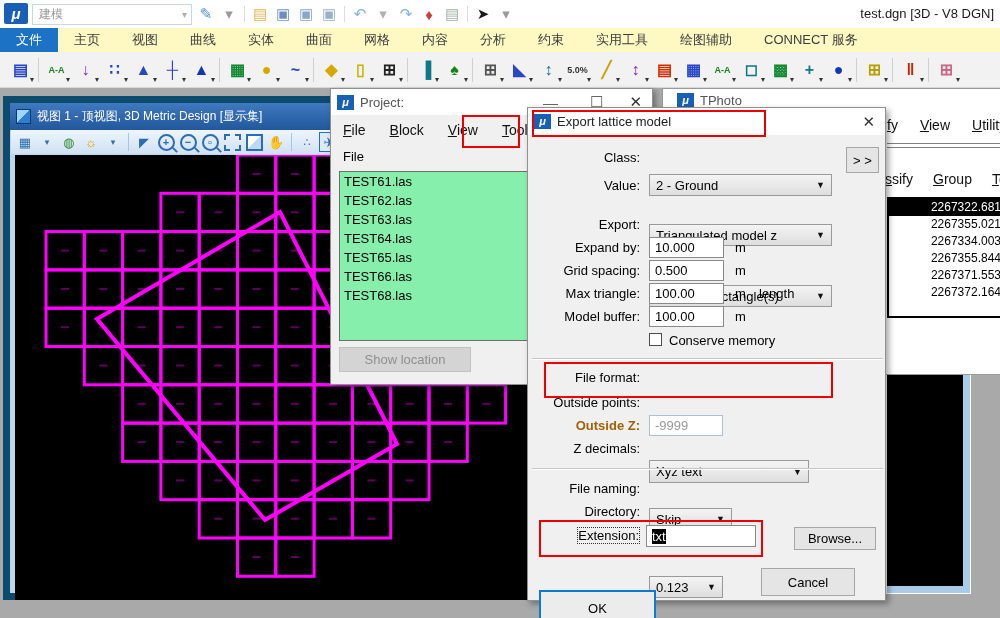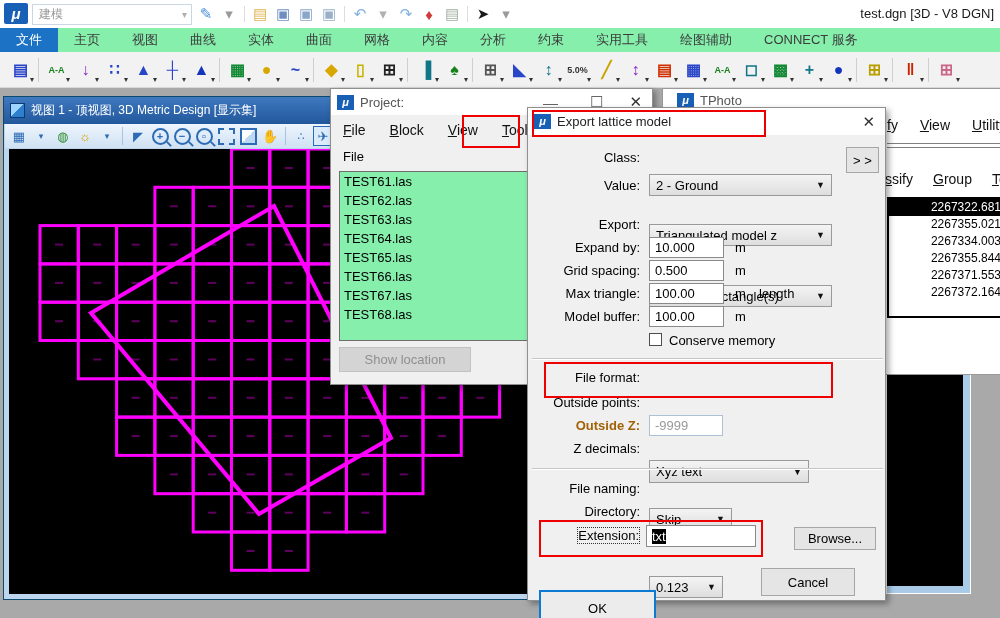--- a/index.html
+++ b/index.html
@@ -10,32 +10,32 @@
   .titlebar{left:0;top:0;width:1000px;height:28px;background:#fff;}
   .applogo{left:4px;top:3px;width:24px;height:21px;background:#1760b6;color:#fff;
            font-style:italic;font-weight:bold;font-size:15px;text-align:center;line-height:21px;border-radius:2px;}
   .wscombo{left:32px;top:4px;width:152px;height:19px;border:1px solid #c9d6e4;background:#fff;
            color:#9a9a9a;font-size:12px;line-height:19px;padding-left:6px;}
   .wscombo .car{position:absolute;right:4px;top:0;color:#b0b0b0;font-size:10px;}
   .quickbar{left:196px;top:2px;height:24px;display:flex;align-items:center;gap:3px;}
   .qicon{width:20px;height:20px;display:inline-flex;align-items:center;justify-content:center;font-size:15px;}
   .qsep{width:1px;height:16px;background:#ddd;margin:0 2px;}
   .doctitle{right:6px;top:6px;font-size:13px;color:#1a1a1a;}
-  .tabsrow{left:0;top:28px;width:1000px;height:24px;background:#86efac;display:flex;align-items:stretch;}
+  .tabsrow{left:0;top:28px;width:1000px;height:24px;background:#fef9c3;display:flex;align-items:stretch;}
   .rtab{padding:0 16px;font-size:13px;color:#3c3c3c;display:flex;align-items:center;}
   .rtab.active{background:#1c72c4;color:#fff;}
   .toolbar2{left:0;top:52px;width:1000px;height:36px;background:#f2f2f2;border-bottom:1px solid #d8d8d8;
             display:flex;align-items:center;padding-left:6px;box-sizing:border-box;}
   .t2i{width:29px;height:28px;display:inline-flex;align-items:center;justify-content:center;
        font-size:16px;font-weight:bold;position:relative;}
   .t2i .dd{position:absolute;right:1px;bottom:0;font-size:8px;color:#333;font-weight:normal;}
   .t2i.txt{font-size:9px;letter-spacing:0;}
   .t2sep{width:1px;height:24px;background:#cfcfcf;margin:0 3px;}
   
-  .view1{left:3px;top:96px;width:527px;height:504px;background:#bdd6ee;border:1px solid #0c4a6e;box-sizing:border-box;}
+  .view1{left:3px;top:96px;width:527px;height:504px;background:#bdd6ee;border:7px solid #0c4a6e;box-sizing:border-box;}
   .v1title{left:0;top:0;width:100%;height:27px;background:linear-gradient(#3f79c0,#22579b);
            color:#fff;font-size:12px;display:flex;align-items:center;padding-left:6px;box-sizing:border-box;gap:6px;}
   .v1cube{width:13px;height:13px;background:linear-gradient(135deg,#9fd4ff 50%,#2f7fd0 50%);border:1px solid #0c3a70;}
   .v1tools{left:1px;top:27px;width:525px;height:24px;background:linear-gradient(#eef5fd,#cfe1f3);
            display:flex;align-items:center;padding-left:4px;box-sizing:border-box;gap:2px;}
   .vti{width:20px;height:20px;display:inline-flex;align-items:center;justify-content:center;
        font-size:14px;color:#2d6cb4;position:relative;}
   .vti.sel{border:1px solid #2d6cb4;background:#dcebfa;box-sizing:border-box;}
   .vtsep{width:1px;height:18px;background:#a9c4de;margin:0 3px;}
   .mag{width:13px;height:13px;border:2px solid #2d6cb4;border-radius:50%;position:relative;
@@ -419,21 +419,20 @@
         <div class="menu-item">Tools</div>
       </div>
     <div class="abs" style="left:12px;top:60px;font-size:13px;">File</div>
     <div class="abs projlist" id="projfiles" style="left:8px;top:82px;width:202px;height:170px;">
         <div class="pli">TEST61.las</div>
         <div class="pli">TEST62.las</div>
         <div class="pli">TEST63.las</div>
         <div class="pli">TEST64.las</div>
         <div class="pli">TEST65.las</div>
         <div class="pli">TEST66.las</div>
-        <div class="pli">TEST67.las</div>
         <div class="pli">TEST68.las</div>
       </div>
     <div class="abs btn dis" style="left:8px;top:258px;width:132px;height:25px;">Show location</div>
 
     <div class="abs redbox" style="left:131px;top:26px;width:54px;height:29px;"></div>
   </div>
 
   <div class="abs dlg" style="left:527px;top:107px;width:359px;height:494px;">
     <div class="dtitle" style="height:27px;">
       <span class="dlogo">μ</span>

